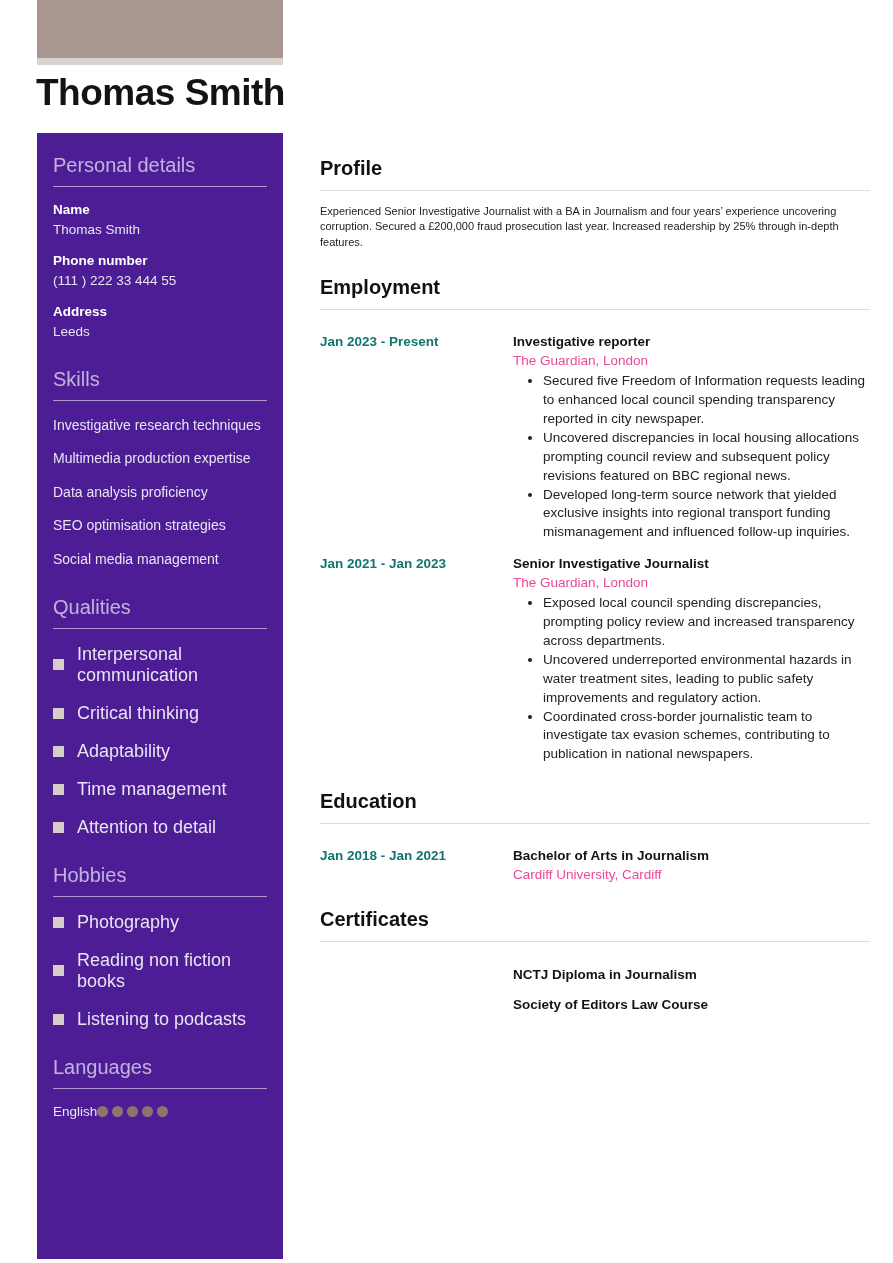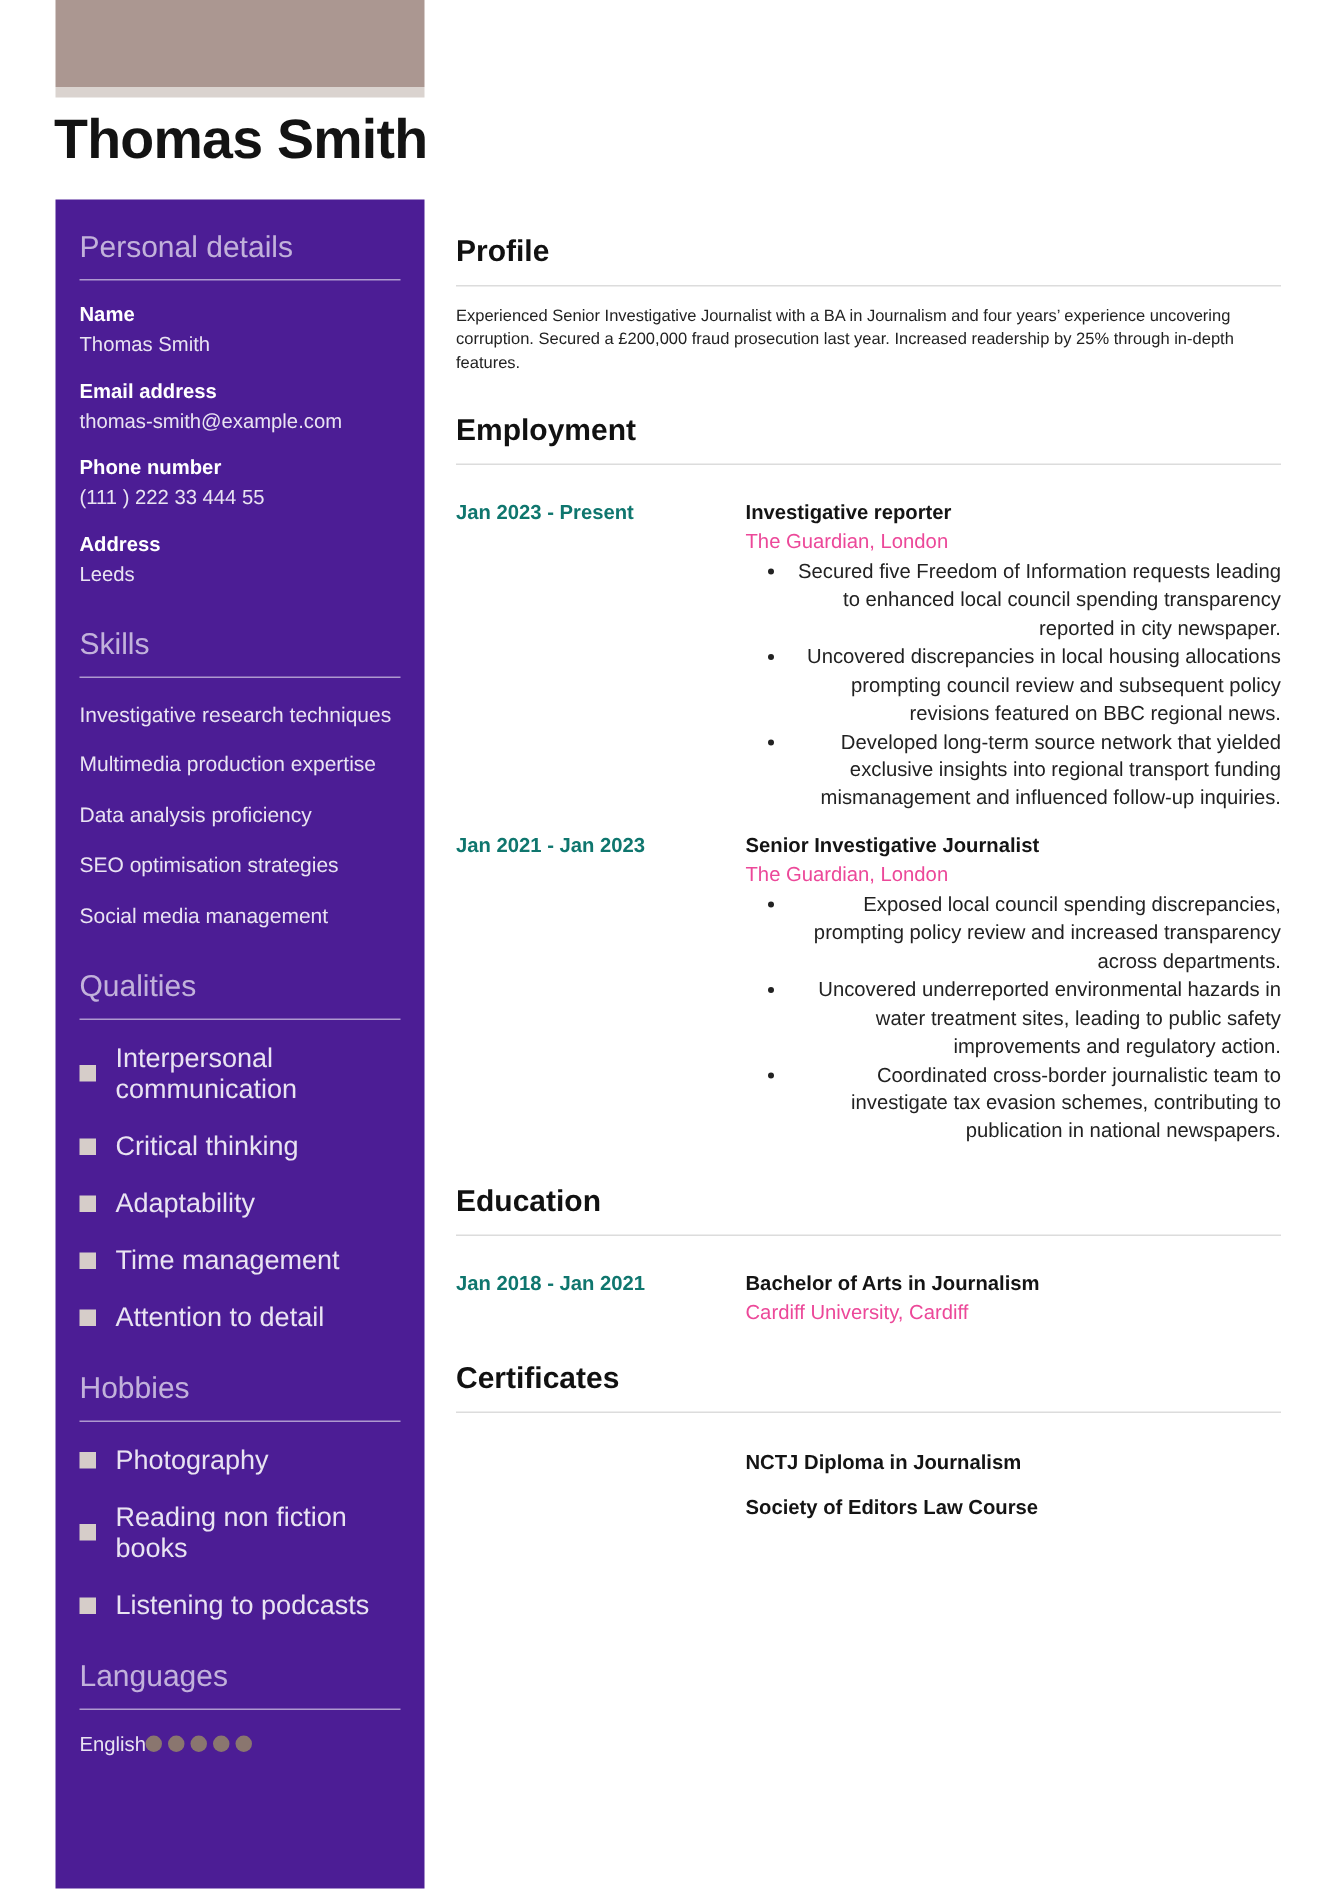--- a/index.html
+++ b/index.html
@@ -53,60 +53,56 @@
   }
   .check-square { width: 11px; height: 11px; background: #d6cdc9; flex: none; }
   .lang-row {
     display: flex; align-items: center;
     font-size: 13.5px; color: rgba(255,255,255,0.88);
   }
   .dots { display: flex; gap: 4px; }
   .dot { width: 11px; height: 11px; border-radius: 50%; background: #8a766f; }
 
   
-  .main { position: absolute; left: 304px; top: 157px; width: 550px; }
+  .main { position: absolute; left: 320px; top: 157px; width: 550px; }
   .m-heading {
     font-size: 20px; font-weight: 700; color: #111111;
     margin: 0; padding-bottom: 10px;
     border-bottom: 1px solid #dcdcdc;
   }
   .m-section { margin-top: 26px; }
   .profile-text { margin: 13px 0 0 0; font-size: 11px; line-height: 1.4; color: #222222; }
 
   .entry { display: flex; margin-top: 24px; }
   .entry + .entry { margin-top: 14px; }
   .entry-date { width: 193px; flex: none; font-weight: 700; font-size: 13.5px; color: #0f766e; }
   .entry-body { flex: 1; min-width: 0; }
   .entry-title { font-weight: 700; font-size: 13.5px; color: #141414; }
   .entry-org { font-size: 13.5px; color: #ec4899; margin-top: 4px; }
-  .entry ul { margin: 4px 0 0 0; padding-left: 30px; text-align: right; }
+  .entry ul { margin: 4px 0 0 0; padding-left: 30px; }
   .entry li { font-size: 13.5px; line-height: 1.4; color: #222222; }
 
   .cert-entry { display: flex; margin-top: 25px; }
   .cert-entry + .cert-entry { margin-top: 15px; }
 </style>
 </head>
 <body>
 
 <div class="photo"></div>
 <div class="photo-strip"></div>
 
 <h1 class="name-title">Thomas Smith</h1>
 
 <div class="sidebar">
 
   <div class="side-section">
     <div class="side-heading">Personal details</div>
     <div class="field">
       <div class="field-label">Name</div>
       <div class="field-value">Thomas Smith</div>
-    </div>
-    <div class="field">
-      <div class="field-label">Email address</div>
-      <div class="field-value">thomas-smith@example.com</div>
     </div>
     <div class="field">
       <div class="field-label">Phone number</div>
       <div class="field-value">(111 ) 222 33 444 55</div>
     </div>
     <div class="field">
       <div class="field-label">Address</div>
       <div class="field-value">Leeds</div>
     </div>
   </div>

